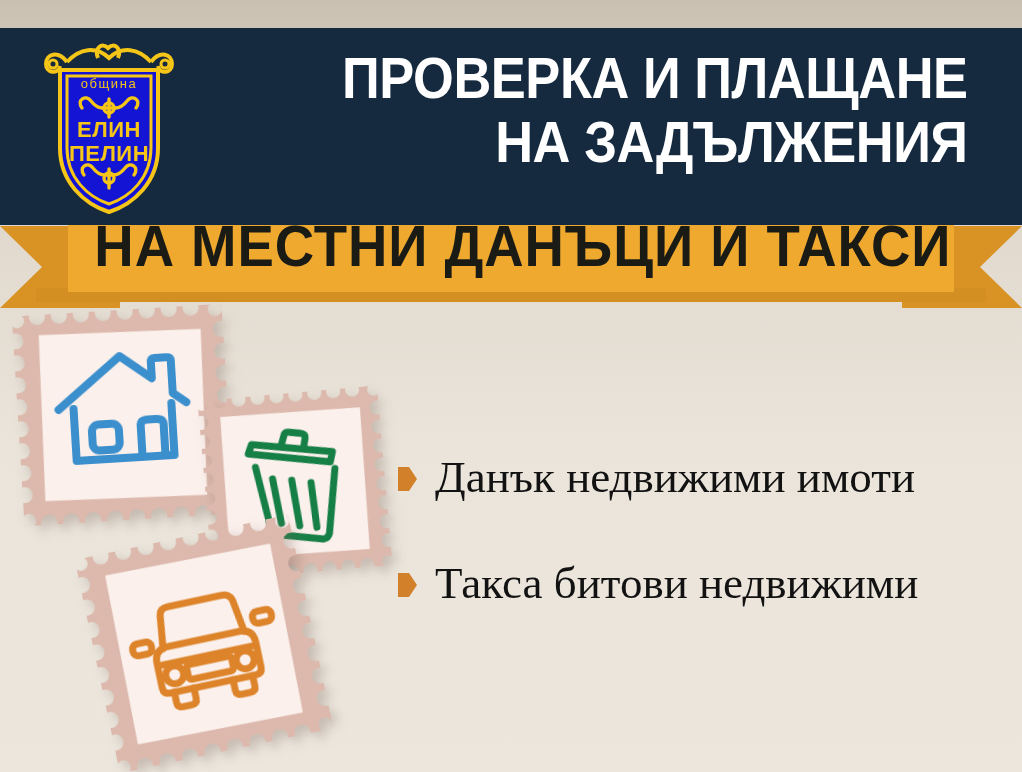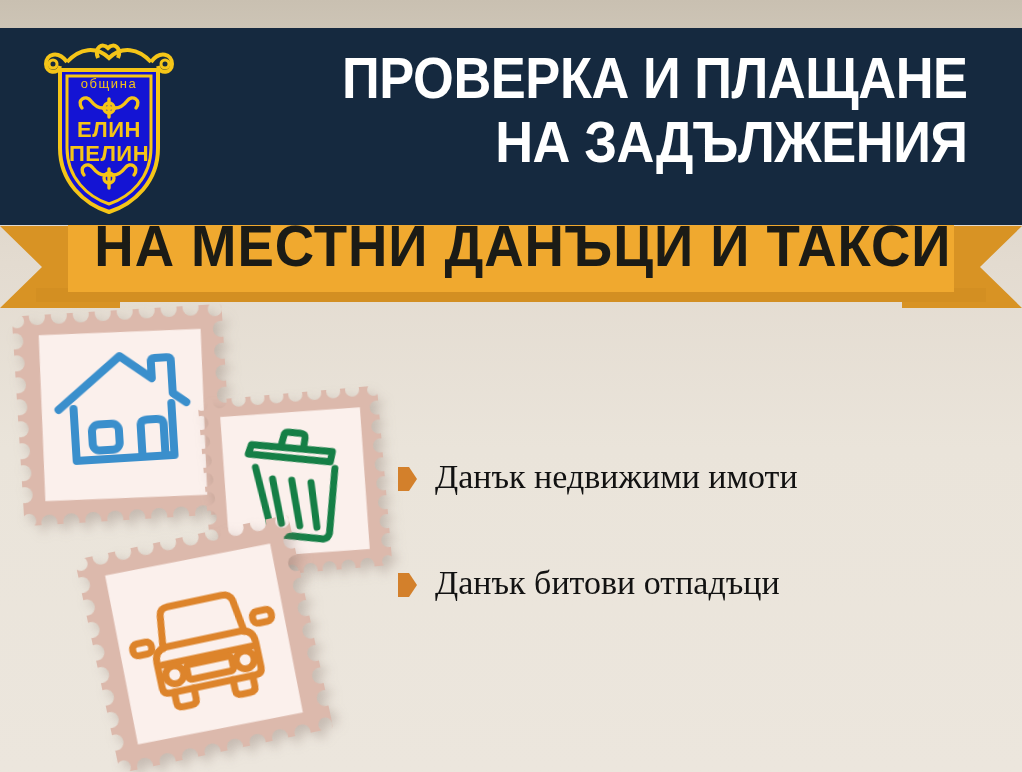--- a/index.html
+++ b/index.html
@@ -131,21 +131,21 @@
   .bullet-mark{
     flex:0 0 auto;
     width:19px; height:24px;
     margin-right:18px;
     margin-top:4px;
     background:#d3802b;
     clip-path:polygon(0 0,11px 0,19px 12px,11px 24px,0 24px);
   }
   .bullet-text{
     font-family:"Liberation Serif", serif;
-    font-size:34px;
+    font-size:45px;
     line-height:50px;
     color:#121212;
     white-space:nowrap;
   }
 </style>
 </head>
 <body>
 
 <div class="poster">
 
@@ -396,18 +396,18 @@
 
   <div class="bullets">
 
     <div class="bullet-row">
       <span class="bullet-mark"></span>
       <span class="bullet-text">Данък недвижими имоти</span>
     </div>
 
     <div class="bullet-row">
       <span class="bullet-mark"></span>
-      <span class="bullet-text">Данък битови отпадъци</span>
+      <span class="bullet-text">Такса битови недвижими</span>
     </div>
 
   </div>
 
 </div>
 
 </body></html>

